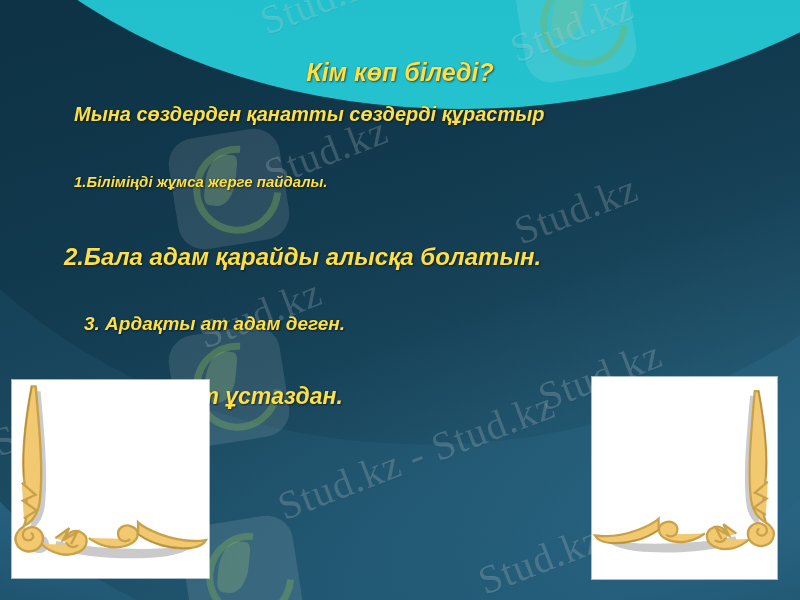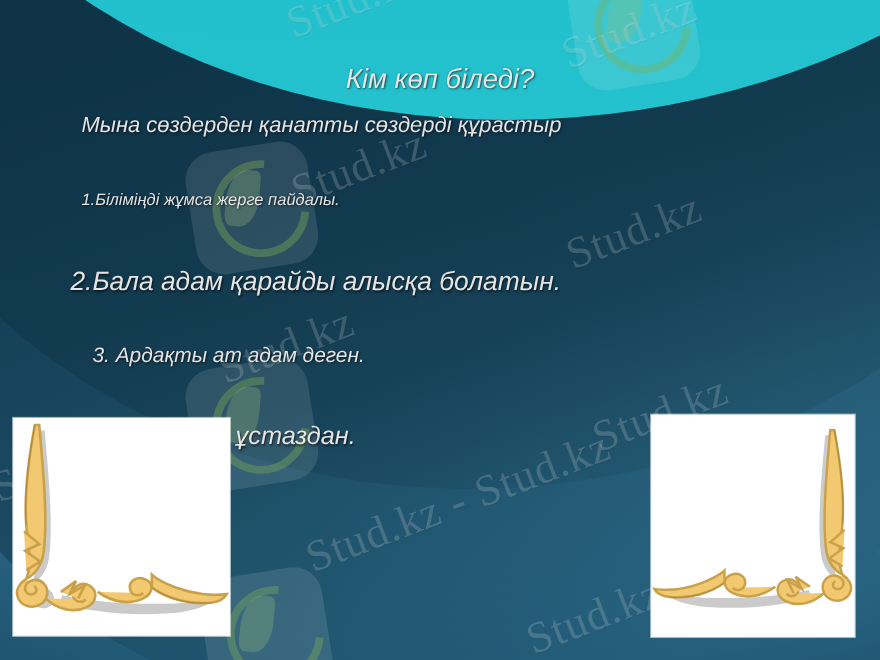--- a/index.html
+++ b/index.html
@@ -124,22 +124,22 @@
   
   .slide-text {
     position: absolute;
     left: 0; top: 0;
     width: 800px;
     z-index: 6;
     pointer-events: none;
   }
   .ln {
     font-style: italic;
-    font-weight: normal;
-    color: #e5e5e5;
+    font-weight: bold;
+    color: #fde047;
     text-shadow: 1px 1px 2px rgba(0,0,0,0.55), 0 0 1px rgba(0,0,0,0.4);
     white-space: nowrap;
   }
   .title {
     position: absolute;
     top: 58px;
     width: 800px;
     text-align: center;
     font-size: 25px;
   }

